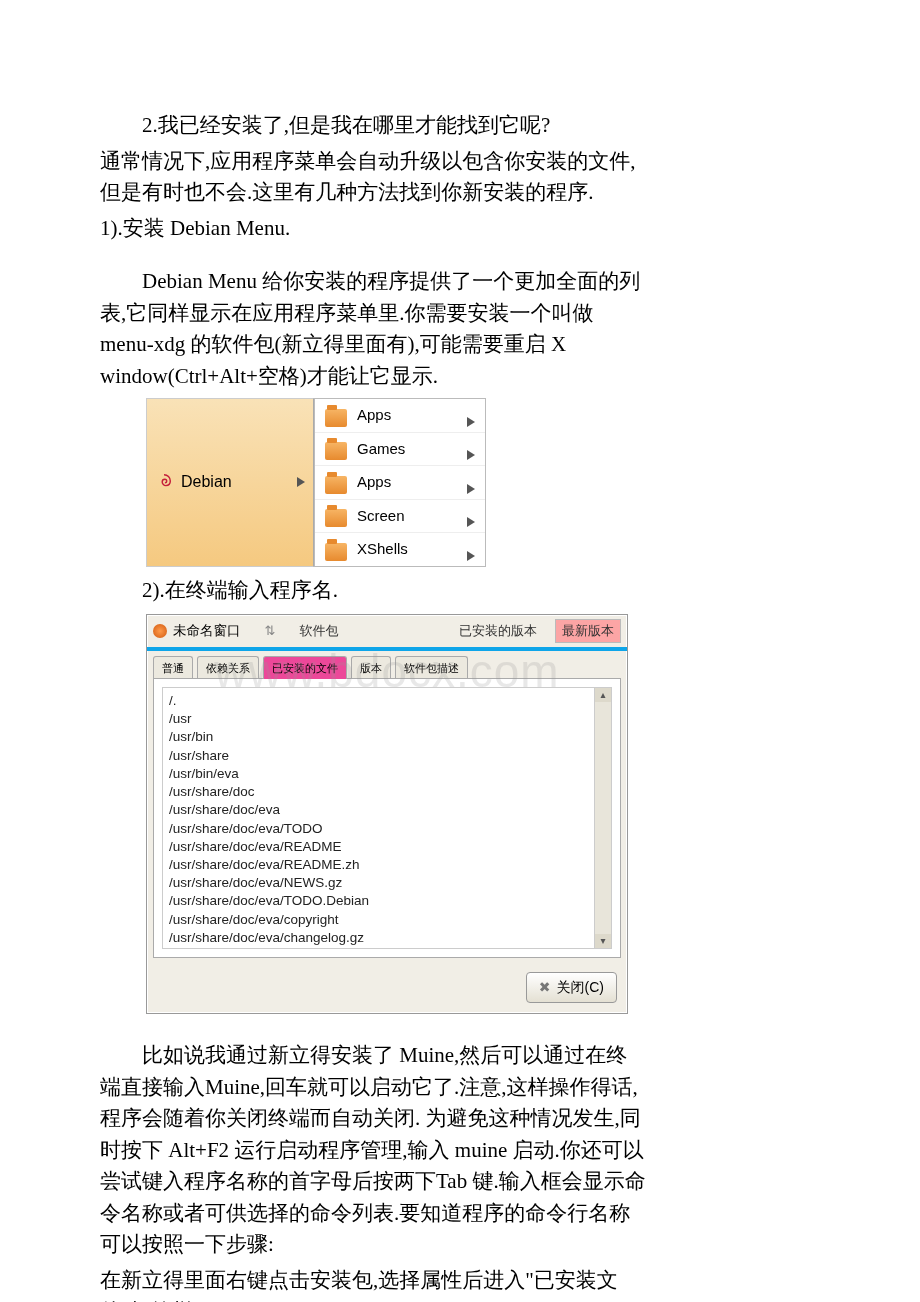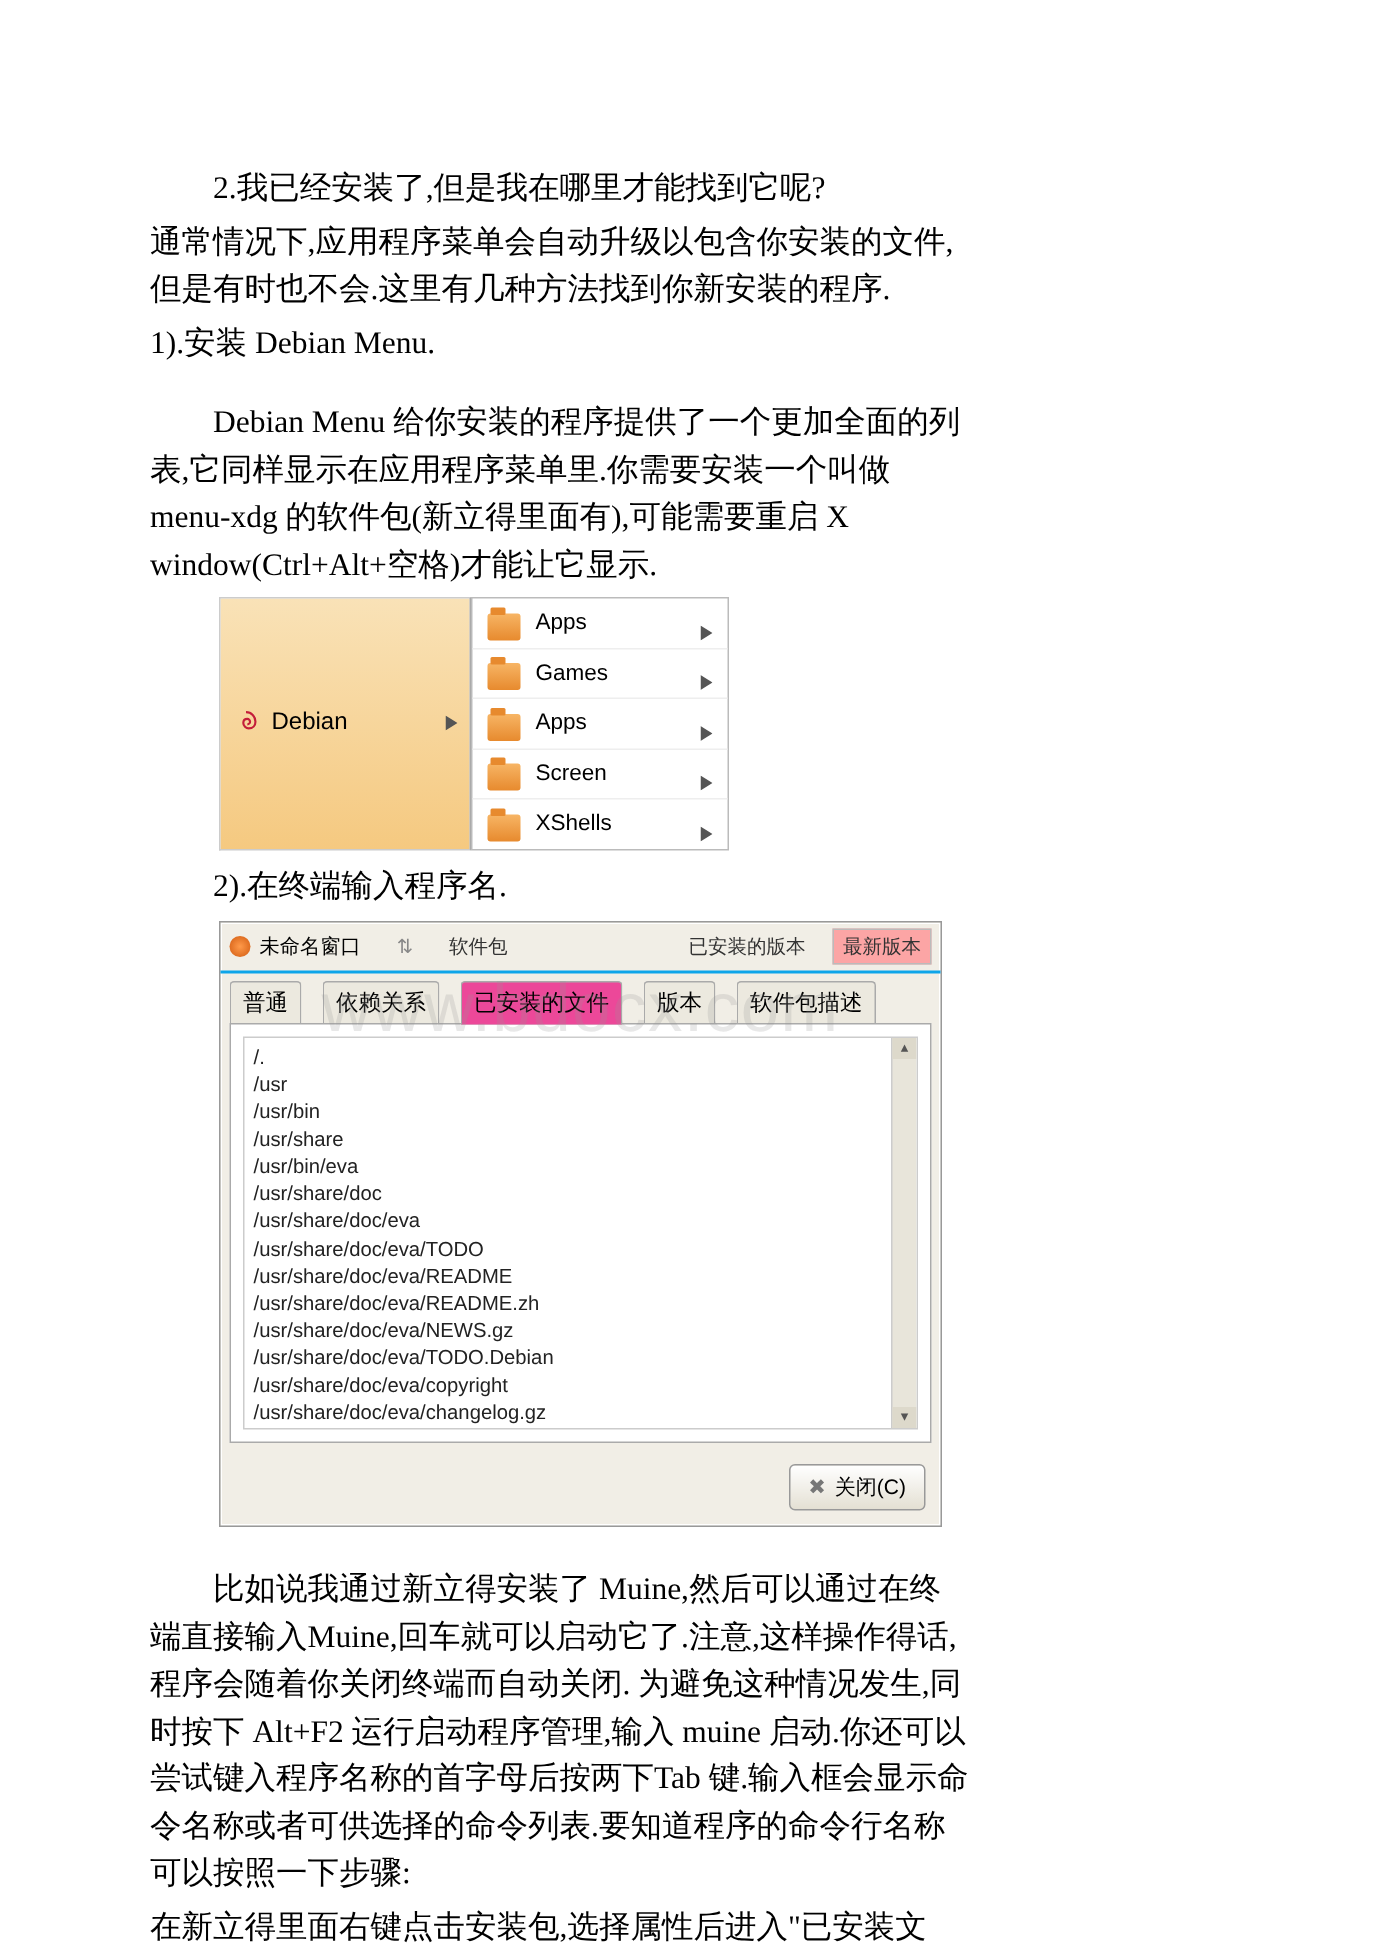--- a/index.html
+++ b/index.html
@@ -89,39 +89,39 @@
     background: #f1eee6;
     box-shadow: 0 0 0 1px #fff inset;
     position: relative;
   }
   .dialog-title {
     display:flex;
     align-items:center;
     padding: 4px 6px;
     font-size: 13.5px;
     gap:6px;
-    border-bottom:2px solid #0ea5e9;
+    border-bottom:4px solid #0ea5e9;
   }
   .wicon {
     width:14px;height:14px;border-radius:50%;
     background: radial-gradient(#ff9a4a,#d15a10);
     flex-shrink:0;
   }
   .dialog-title .spacer2 { flex: 1; }
   .col-hdr {
     font-size:13px; color:#333;
   }
   .col-box {
     border:1px solid #bbb; padding:1px 6px; background:#fca5a5;
   }
   .tabs {
     display:flex;
-    gap:14px;
+    gap:4px;
     padding: 4px 6px 0 6px;
-    font-size:15px;
+    font-size:11px;
   }
   .tab {
     border:1px solid #aaa;
     border-bottom:none;
     padding:3px 8px;
     background:#ece9df;
     border-radius:3px 3px 0 0;
     position: relative;
     top: 1px;
   }

